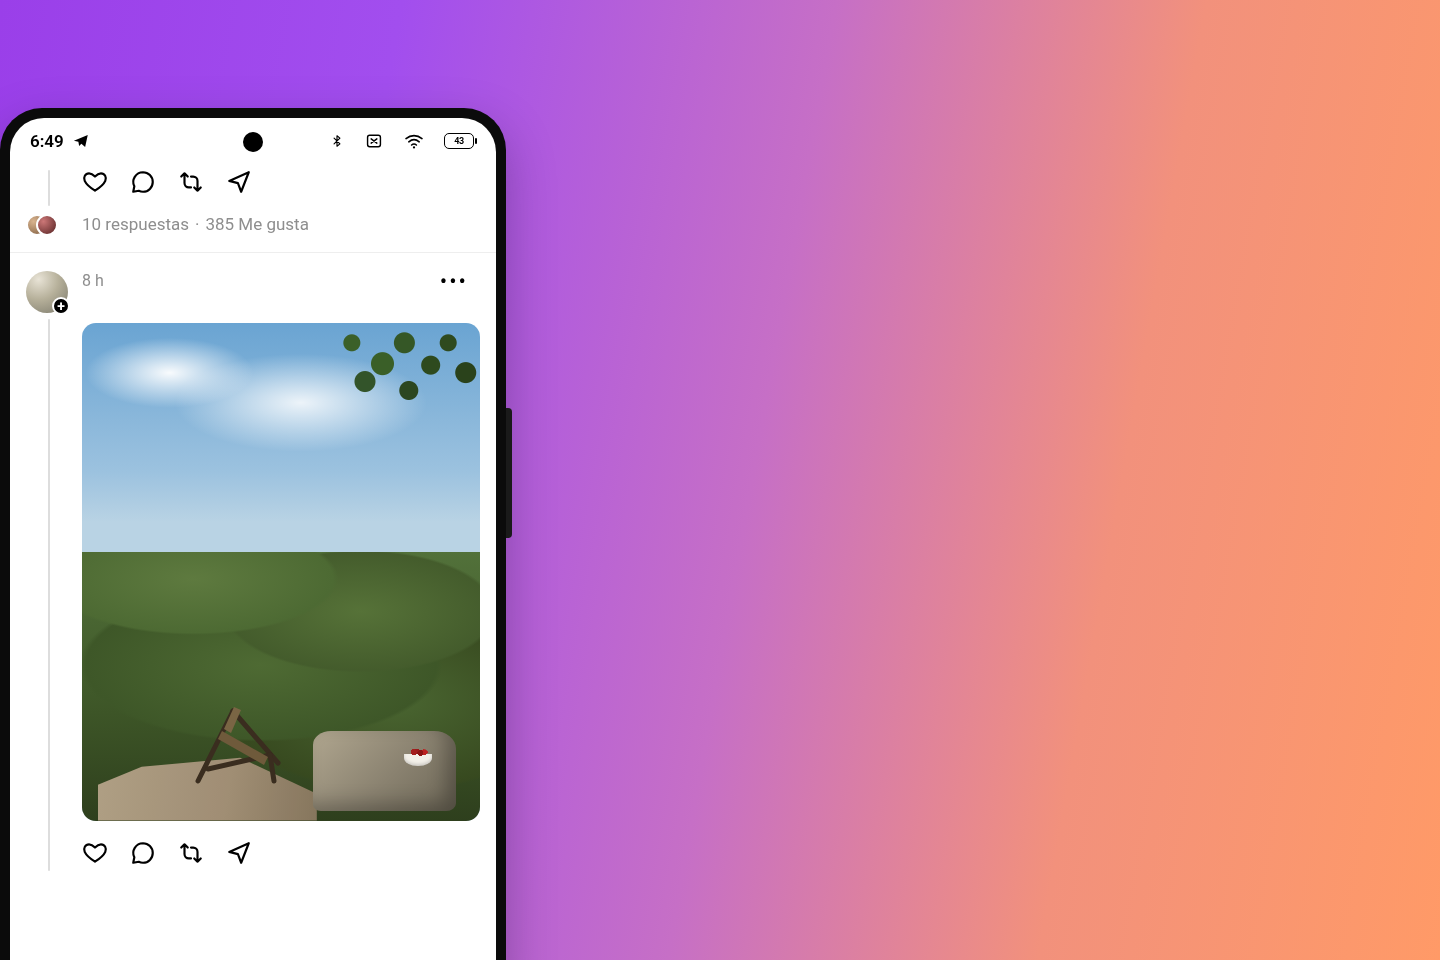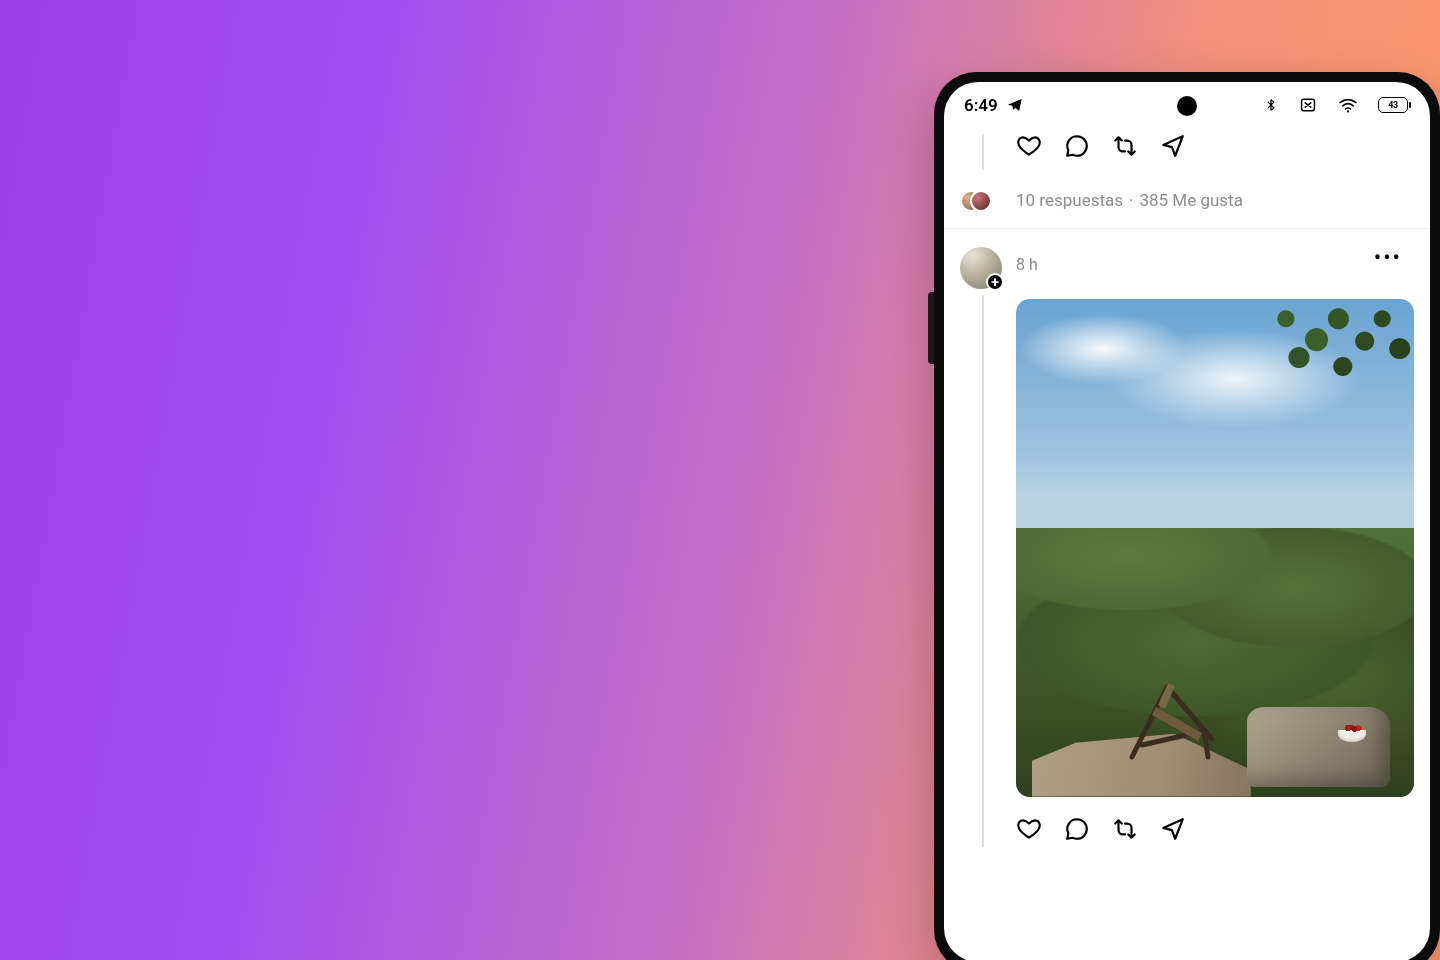--- a/index.html
+++ b/index.html
@@ -1,21 +1,21 @@
 <!DOCTYPE html>
 <html><head>
 <meta charset="utf-8">
 <style>
   * { margin: 0; padding: 0; box-sizing: border-box; }
   html, body { width: 1440px; height: 960px; overflow: hidden; font-family: -apple-system, BlinkMacSystemFont, "Segoe UI", Roboto, Helvetica, Arial, sans-serif; }
   .stage {
     width: 1440px; height: 960px;
     background: linear-gradient(100deg, #9a3fe9 0%, #a24eee 25%, #c66fc6 52%, #f2917c 75%, #ff9a67 100%);
-    display: flex; align-items: flex-start; justify-content: flex-end;
-    padding-top: 72px;
+    display: flex; align-items: flex-start; justify-content: flex-start;
+    padding-top: 108px;
   }
   
   .phone {
     width: 506px;
     height: 900px;
     background: #0b0b0b;
     border-radius: 42px;
     padding: 10px;
     position: relative;
     box-shadow: 0 20px 50px rgba(0,0,0,0.25);
@@ -110,21 +110,21 @@
     flex-shrink: 0;
   }
   .avatar .add-badge {
     position: absolute; right: -2px; bottom: -2px;
     width: 18px; height: 18px; border-radius: 50%;
     background: #000; color: #fff; border: 2.5px solid #fff;
     display: flex; align-items: center; justify-content: center;
     font-size: 14px; font-weight: 700; line-height: 1;
   }
   .username { font-weight: 700; font-size: 17px; line-height: 22px; color: #000; }
-  .timestamp { color: #8e8e8e; font-size: 16px; padding-right: 6px; margin-top: 8px; }
+  .timestamp { color: #8e8e8e; font-size: 16px; padding-right: 6px; }
   .more-dots { color: #000; font-size: 22px; letter-spacing: 2px; line-height: 14px; padding: 4px 2px; }
 
   .caption { font-size: 17px; color: #000; margin-top: 4px; }
 
   .thread-rail {
     width: 2px; background: #ddd; border-radius: 1px;
     justify-self: center;
     margin-top: 6px;
   }
 
@@ -279,21 +279,21 @@
                 </svg>
             </span>
             <span class="icon">
               <svg viewBox="0 0 24 24">
                   <path class="stroke" d="M3 11 21 3l-7 18-3-8-8-2z"></path>
                 </svg>
             </span>
           </div>
         </div>
 
-        <div class="thread-line-col" style="margin-top:20px;">
+        <div class="thread-line-col" style="margin-top:8px;">
           <div class="avatar-stack" style="justify-self:start;align-self:center;">
             <span class="av a1"></span>
             <span class="av a2"></span>
           </div>
           <div class="meta-line">
             <span>10 respuestas</span>
             <span>·</span>
             <span>385 Me gusta</span>
           </div>
         </div>

